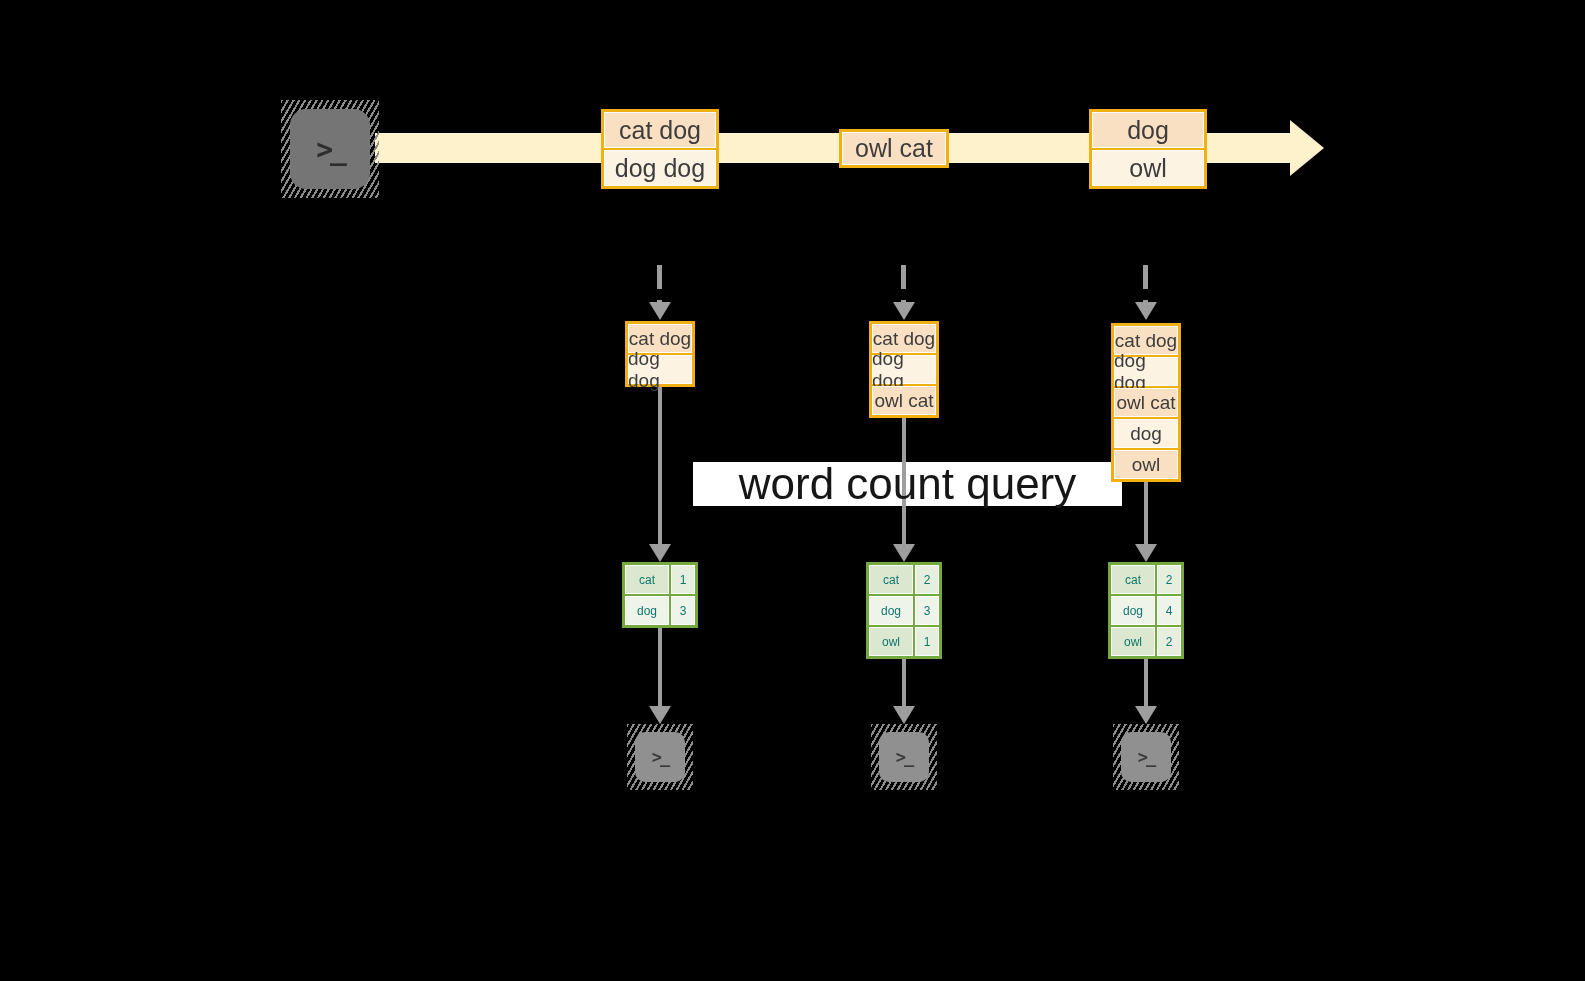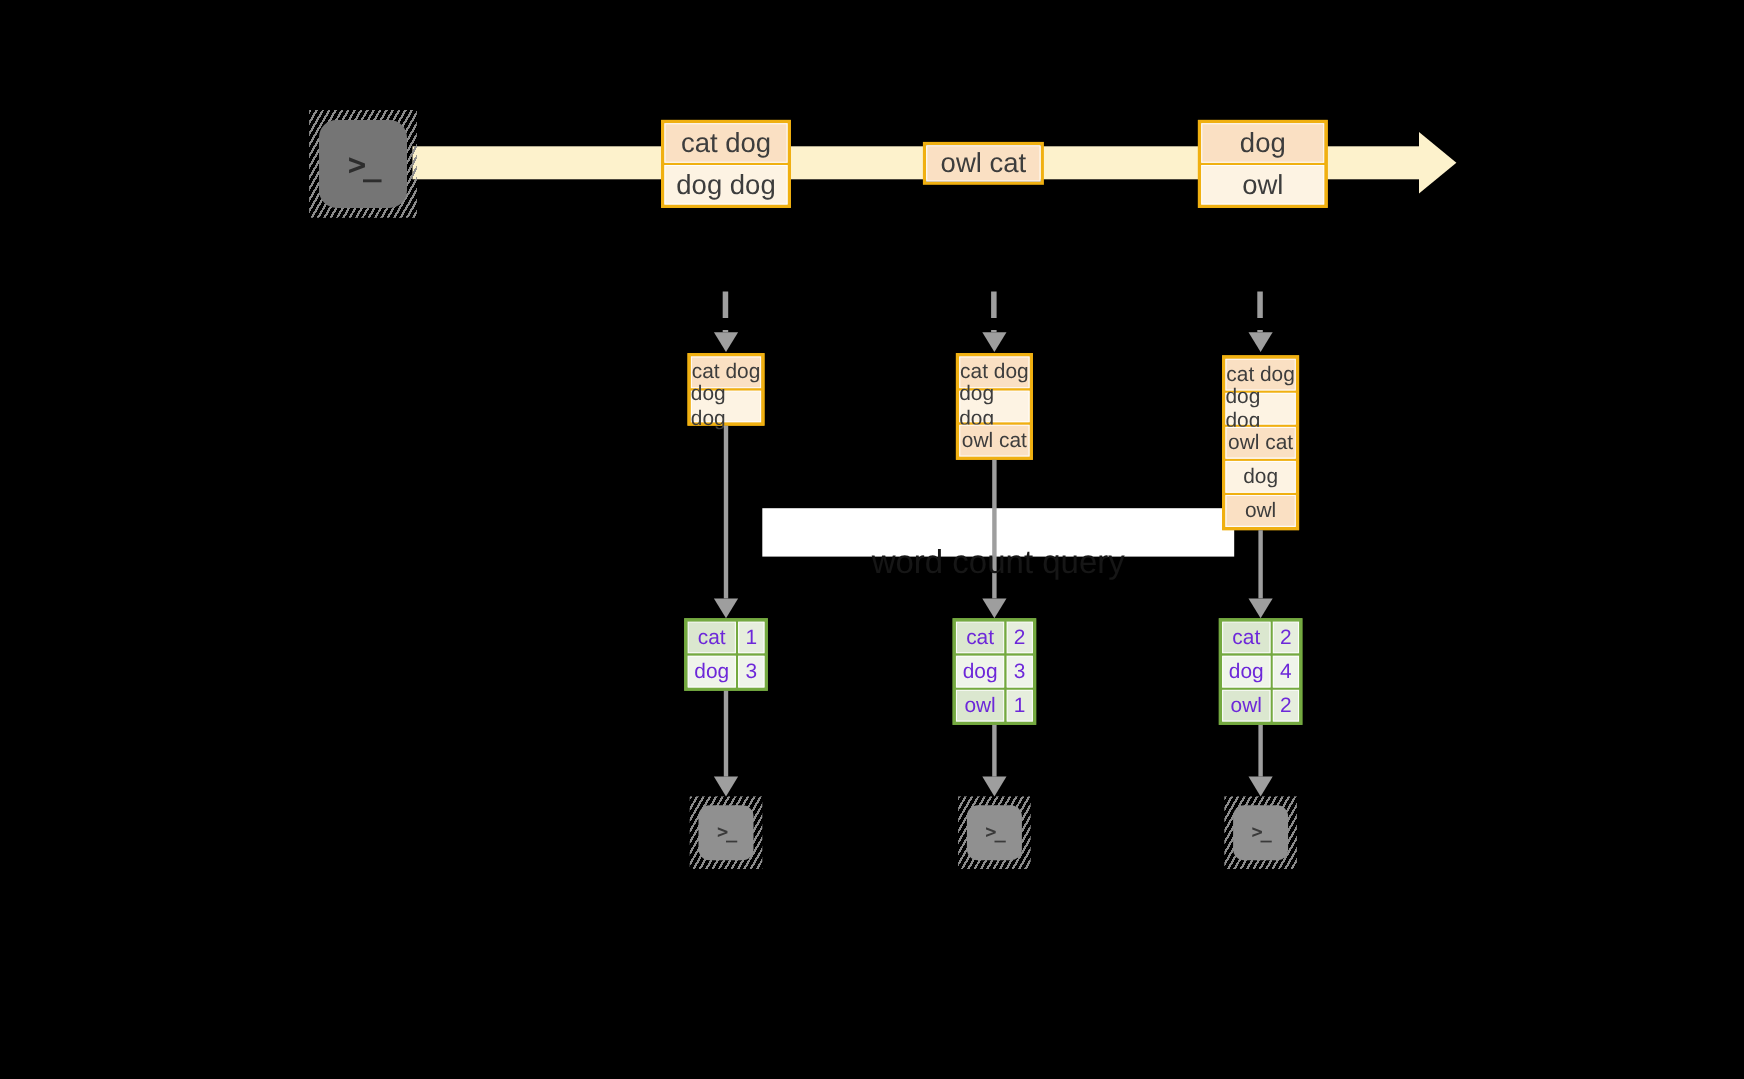--- a/index.html
+++ b/index.html
@@ -22,21 +22,21 @@
   .msg.single .mrow{height:33px;}
   .stack .mrow{height:29px;font-size:19px;}
   .peach{background:#fae0c3;}
   .cream{background:#fdf3e3;}
   
   .gtable{position:absolute;box-sizing:border-box;background:#74a940;
     border:3px solid #74a940;display:flex;flex-direction:column;gap:2px;z-index:2;}
   .grow{display:flex;gap:2px;height:29px;}
   .gcell{box-shadow:inset 0 0 0 1px rgba(255,255,255,.9);
     display:flex;align-items:center;justify-content:center;
-    font-size:19px;color:#6d28d9;}
+    font-size:12px;color:#0f766e;}
   .gword{flex:1 1 auto;}
   .gnum{width:24px;flex:0 0 auto;}
   .gdark{background:#dbe7cf;}
   .glight{background:#eff4ea;}
   .gnumdark{background:#e6eedd;}
   
   .vline{position:absolute;width:4px;background:#9e9e9e;z-index:3;}
   .vdash{position:absolute;width:5px;z-index:3;
     background:repeating-linear-gradient(180deg,#9e9e9e 0 24px,transparent 24px 35px);}
   .vhead{position:absolute;width:0;height:0;z-index:3;
@@ -47,21 +47,21 @@
     background:repeating-linear-gradient(120deg,#8c8c8c 0 2px,transparent 2px 5px);}
   .term-inner{position:absolute;display:flex;align-items:center;justify-content:center;
     font-family:"DejaVu Sans Mono", monospace;font-weight:bold;}
   .term-src .term-inner{left:9px;top:9px;right:9px;bottom:9px;border-radius:16px;
     background:#757575;color:#2d2d2d;font-size:28px;letter-spacing:-3px;}
   .term-sink .term-inner{left:8px;top:8px;right:8px;bottom:8px;border-radius:10px;
     background:#909090;color:#3a3a3a;font-size:17px;letter-spacing:-2px;}
   
   .qlabel-bg{position:absolute;background:#ffffff;z-index:1;}
   .qlabel-text{position:absolute;z-index:4;display:flex;align-items:center;justify-content:center;
-    font-size:30px;color:#161616;pointer-events:none;margin-top:28px;}
+    font-size:44px;color:#161616;pointer-events:none;}
 </style>
 </head>
 <body>
 
 <div id="canvas">
 
   <div class="band" style="left:375px;top:133px;width:915px;height:30px;"></div>
   <div class="band-head" style="left:1290px;top:120px;"></div>
 
   <div class="term term-src" style="left:281px;top:100px;width:98px;height:98px;">

